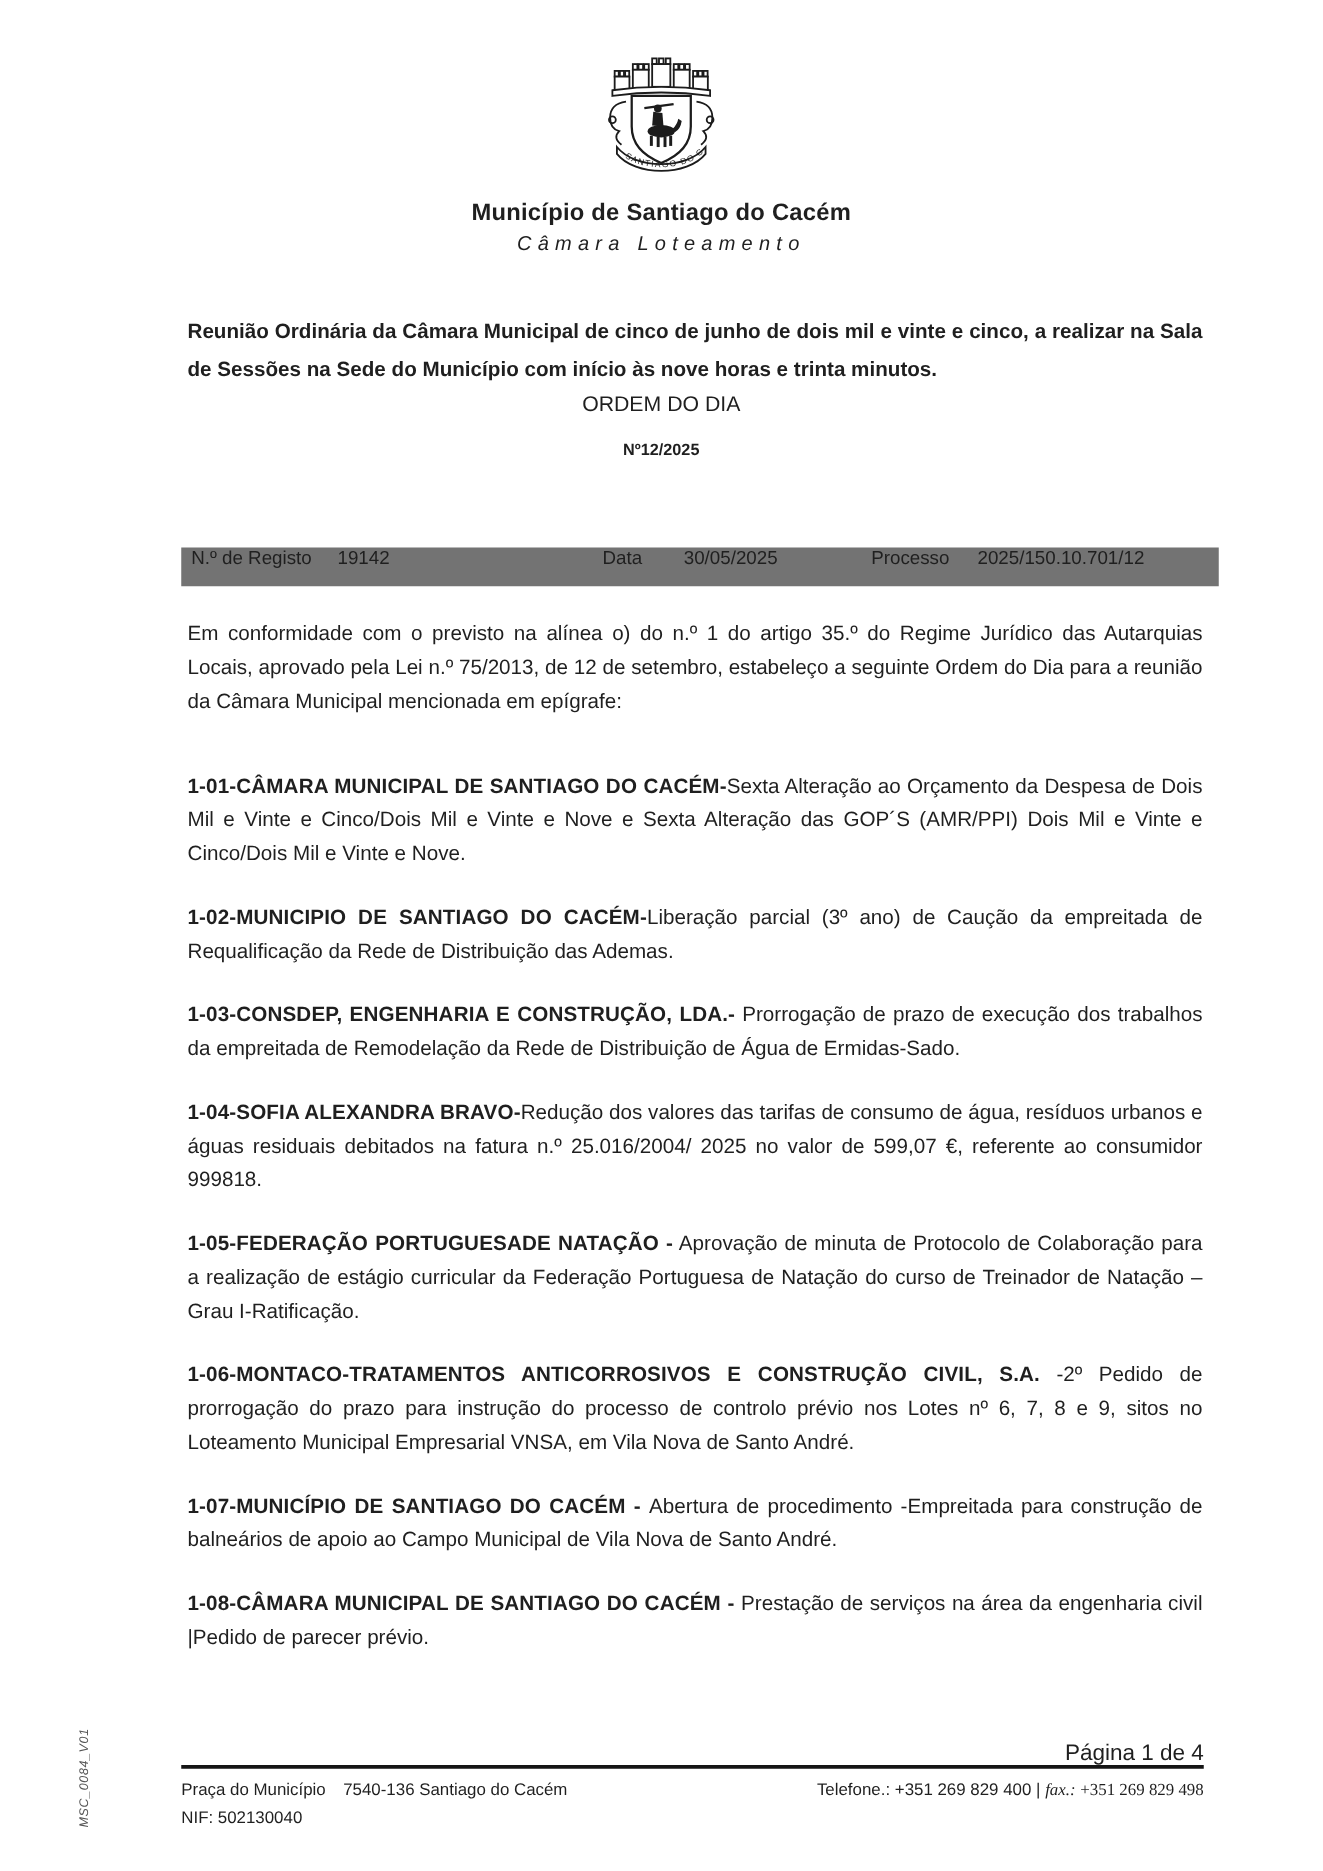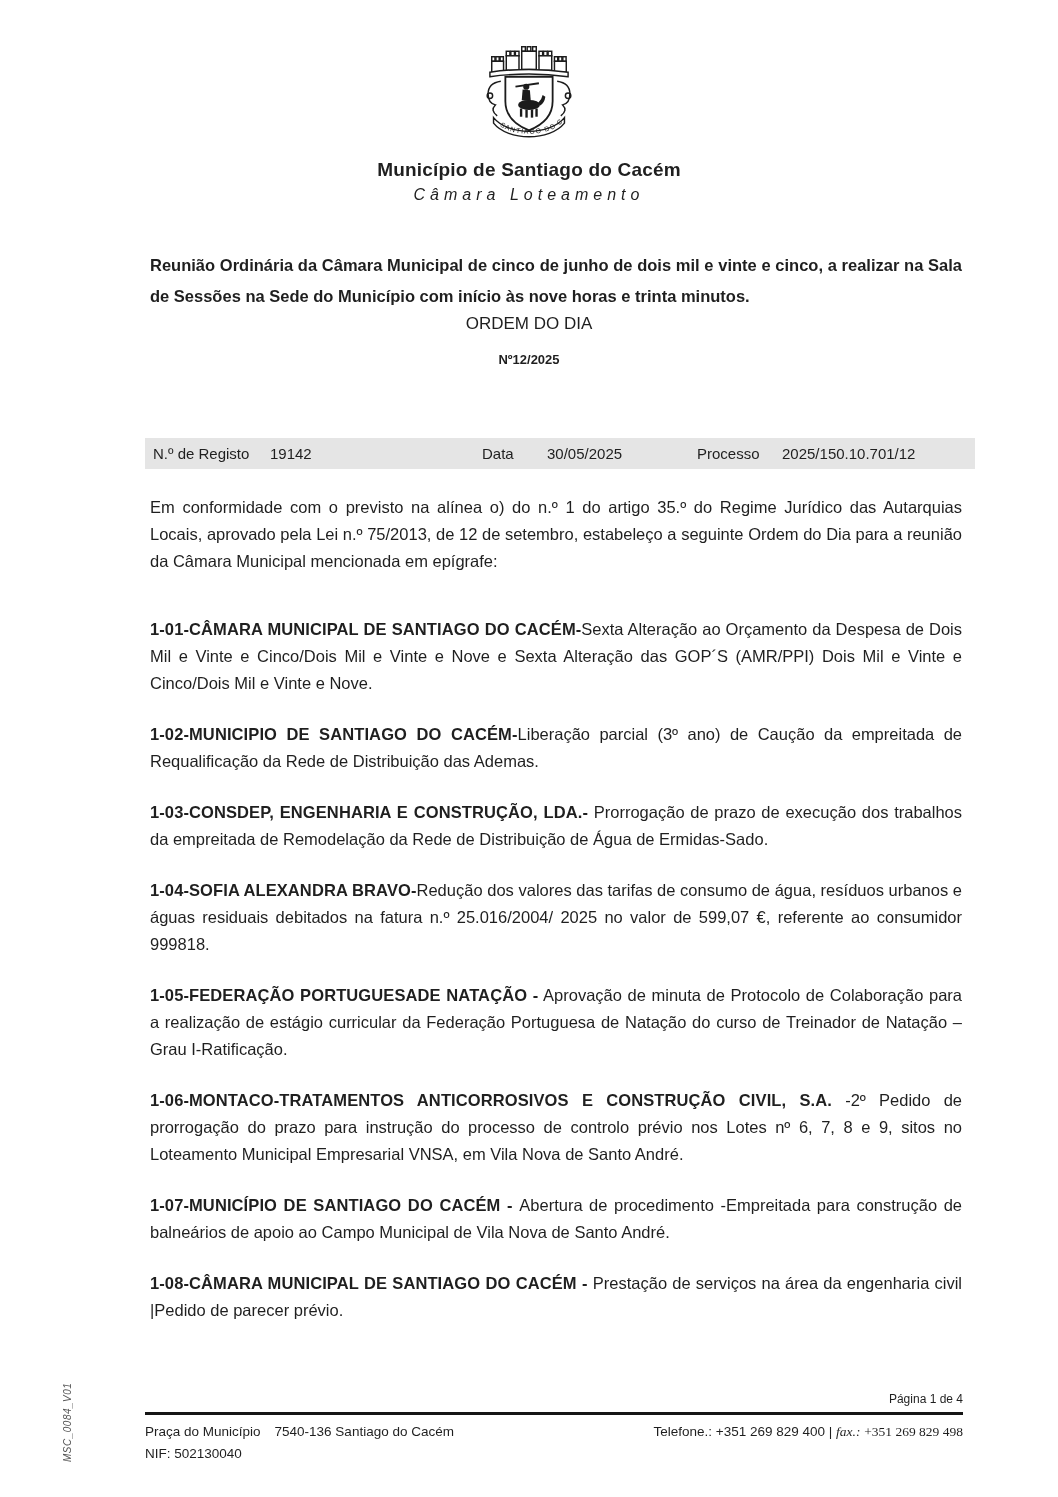--- a/index.html
+++ b/index.html
@@ -15,21 +15,21 @@
   
   .notice{
     position:absolute;top:233px;left:150px;width:812px;
     font-weight:bold;font-size:16.5px;line-height:31px;text-align:justify;
   }
   .doc-title{position:absolute;top:314px;left:0;width:100%;text-align:center;font-weight:normal;font-size:17px;}
   .doc-number{position:absolute;top:352px;left:0;width:100%;text-align:center;font-weight:bold;font-size:13px;}
   
   .registry-row{
     position:absolute;top:438px;left:145px;width:830px;height:31px;
-    background:#e5e5e5;display:flex;align-items:center;font-size:15px;
+    background:#737373;display:flex;align-items:flex-start;font-size:15px;
   }
   .registry-row .cell{white-space:nowrap;overflow:hidden;}
   .c-reg-label{width:125px;padding-left:8px;box-sizing:border-box;}
   .c-reg-value{width:212px;}
   .c-data-label{width:65px;}
   .c-data-value{width:150px;}
   .c-proc-label{width:85px;}
   .c-proc-value{flex:1;}
   
   .content{
@@ -37,21 +37,21 @@
     font-size:16.5px;line-height:27px;text-align:justify;
   }
   .preamble{margin:0 0 41px 0;}
   .agenda-item{margin:0 0 24px 0;}
   .agenda-item b{letter-spacing:.1px;}
   
   .doc-code{
     position:absolute;left:62px;top:1462px;transform:rotate(-90deg);transform-origin:0 0;
     font-size:10px;font-style:italic;color:#555;letter-spacing:.5px;white-space:nowrap;
   }
-  .page-num{position:absolute;top:1392px;left:145px;width:818px;text-align:right;font-size:12px;}
+  .page-num{position:absolute;top:1392px;left:145px;width:818px;text-align:right;font-size:18px;}
   .footer-rule{position:absolute;top:1412px;left:145px;width:818px;border-top:3px solid #151515;}
   .footer-cols{
     position:absolute;top:1421px;left:145px;width:818px;
     display:flex;justify-content:space-between;font-size:13.5px;line-height:22px;
   }
   .footer-right{text-align:right;}
   .addr-gap{display:inline-block;width:14px;}
   .serif-it{font-family:"Liberation Serif",serif;font-style:italic;}
   .serif{font-family:"Liberation Serif",serif;text-align:center;}
   .footer-link{color:#1f3864;text-decoration:underline;}

